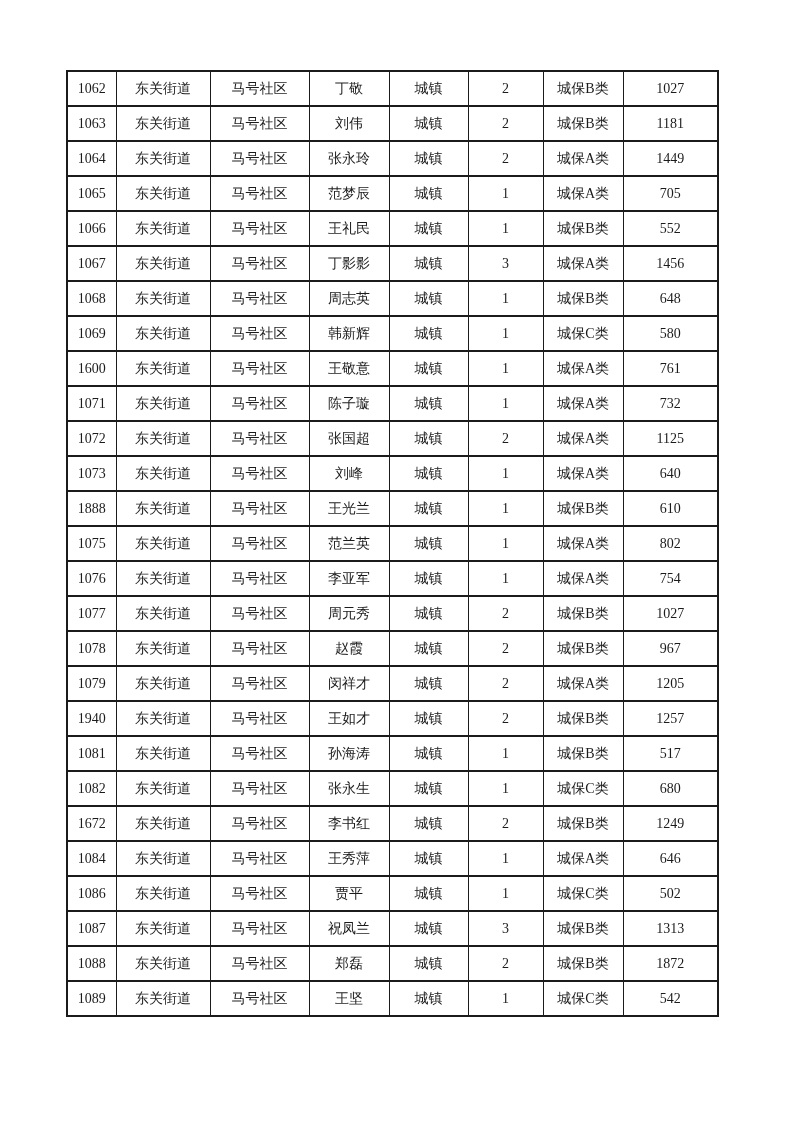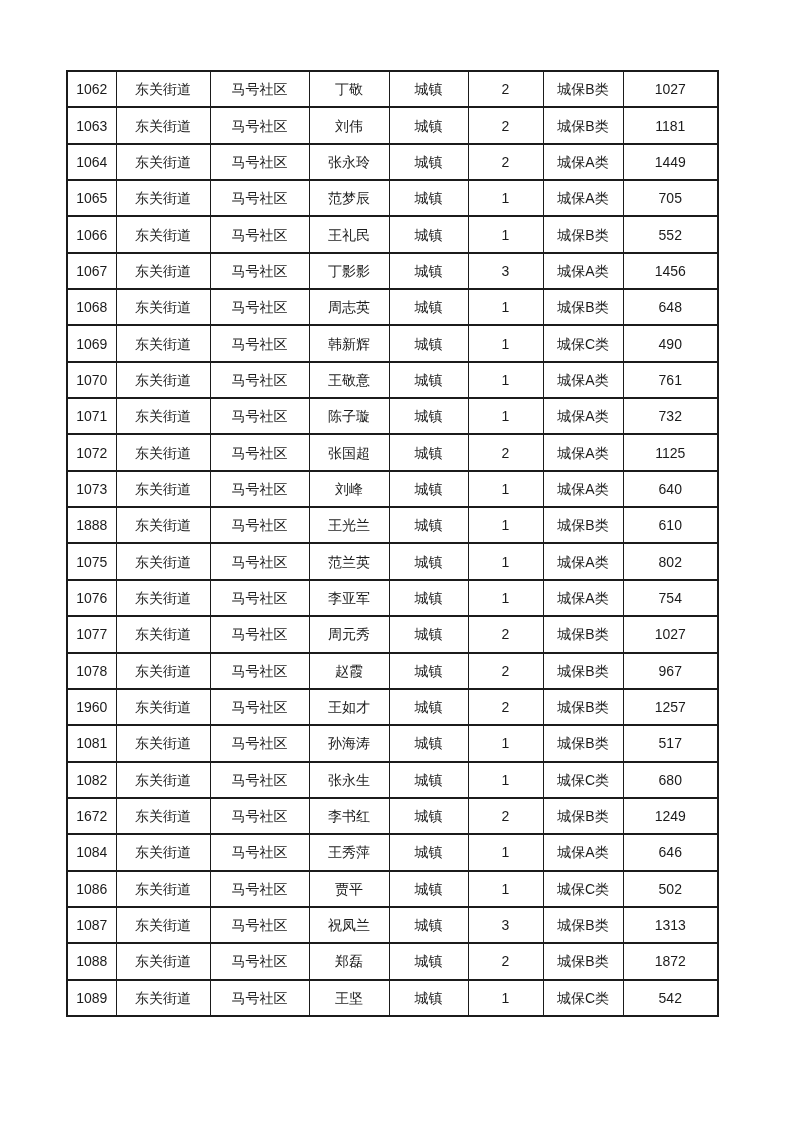--- a/index.html
+++ b/index.html
@@ -6,21 +6,21 @@
     margin: 0;
     padding: 0;
     background: #ffffff;
   }
   .page {
     position: relative;
     width: 793px;
     height: 1122px;
     background: #ffffff;
     overflow: hidden;
-    font-family: Liberation Sans, sans-serif;
+    font-family: Liberation Serif, serif;
     color: #1b1b1b;
   }
   table.roster {
     position: absolute;
     left: 66px;
     top: 70px;
     width: 651px;
     height: 947px;
     border-collapse: collapse;
     table-layout: fixed;
@@ -135,24 +135,24 @@
           <td>648</td>
         </tr>
         <tr>
           <td>1069</td>
           <td>东关街道</td>
           <td>马号社区</td>
           <td>韩新辉</td>
           <td>城镇</td>
           <td>1</td>
           <td>城保C类</td>
-          <td>490</td>
-        </tr>
-        <tr>
-          <td>1070</td>
+          <td>580</td>
+        </tr>
+        <tr>
+          <td>1600</td>
           <td>东关街道</td>
           <td>马号社区</td>
           <td>王敬意</td>
           <td>城镇</td>
           <td>1</td>
           <td>城保A类</td>
           <td>761</td>
         </tr>
         <tr>
           <td>1071</td>
@@ -228,21 +228,31 @@
           <td>1078</td>
           <td>东关街道</td>
           <td>马号社区</td>
           <td>赵霞</td>
           <td>城镇</td>
           <td>2</td>
           <td>城保B类</td>
           <td>967</td>
         </tr>
         <tr>
-          <td>1960</td>
+          <td>1079</td>
+          <td>东关街道</td>
+          <td>马号社区</td>
+          <td>闵祥才</td>
+          <td>城镇</td>
+          <td>2</td>
+          <td>城保A类</td>
+          <td>1205</td>
+        </tr>
+        <tr>
+          <td>1940</td>
           <td>东关街道</td>
           <td>马号社区</td>
           <td>王如才</td>
           <td>城镇</td>
           <td>2</td>
           <td>城保B类</td>
           <td>1257</td>
         </tr>
         <tr>
           <td>1081</td>

